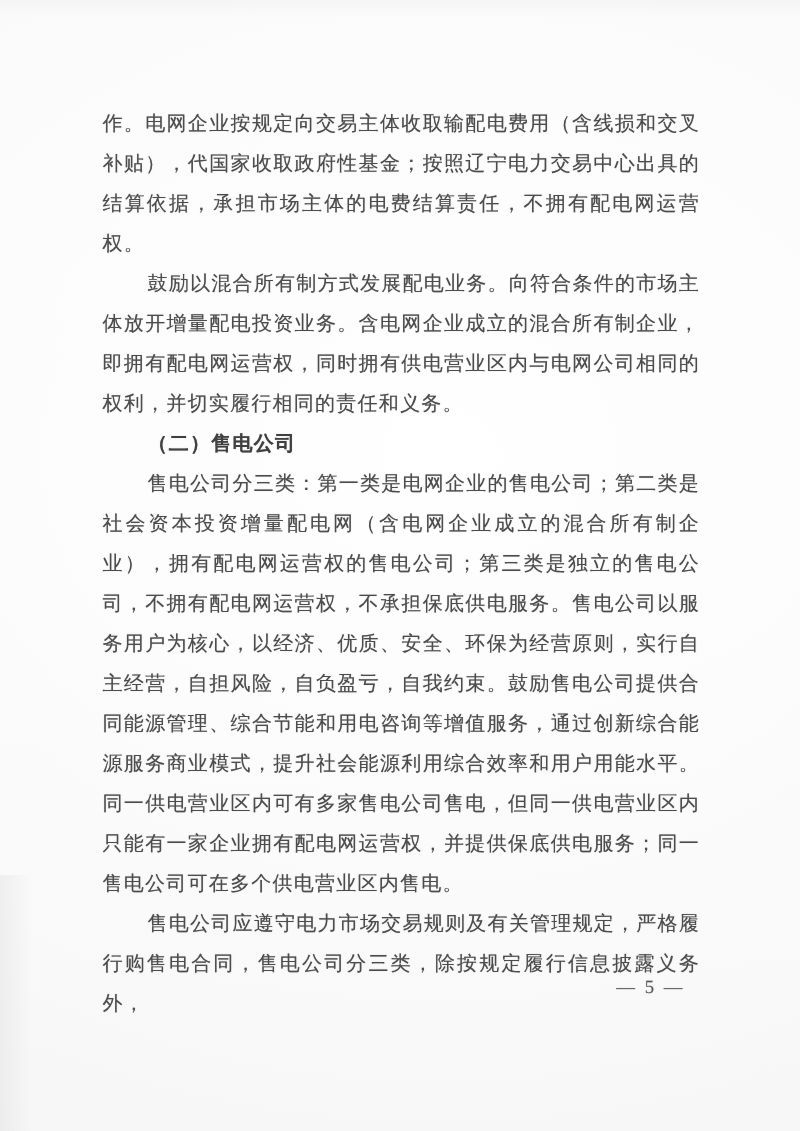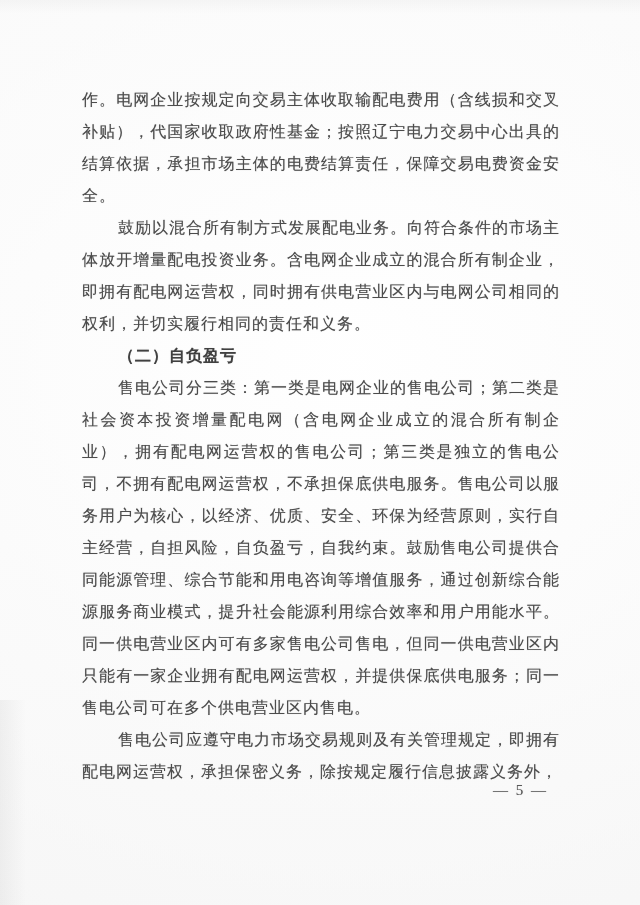--- a/index.html
+++ b/index.html
@@ -72,22 +72,22 @@
 </style>
 </head>
 <body>
 
 <div class="scan-page">
 
   <div class="smudge top-edge"></div>
   <div class="smudge left-edge"></div>
 
   <div class="content">
-    <p class="para continuation">作。电网企业按规定向交易主体收取输配电费用（含线损和交叉补贴），代国家收取政府性基金；按照辽宁电力交易中心出具的结算依据，承担市场主体的电费结算责任，保障交易电费资金安全。</p>
+    <p class="para continuation">作。电网企业按规定向交易主体收取输配电费用（含线损和交叉补贴），代国家收取政府性基金；按照辽宁电力交易中心出具的结算依据，承担市场主体的电费结算责任，不拥有配电网运营权。</p>
     <p class="para">鼓励以混合所有制方式发展配电业务。向符合条件的市场主体放开增量配电投资业务。含电网企业成立的混合所有制企业，即拥有配电网运营权，同时拥有供电营业区内与电网公司相同的权利，并切实履行相同的责任和义务。</p>
-    <p class="heading">（二）自负盈亏</p>
+    <p class="heading">（二）售电公司</p>
     <p class="para">售电公司分三类：第一类是电网企业的售电公司；第二类是社会资本投资增量配电网（含电网企业成立的混合所有制企业），拥有配电网运营权的售电公司；第三类是独立的售电公司，不拥有配电网运营权，不承担保底供电服务。售电公司以服务用户为核心，以经济、优质、安全、环保为经营原则，实行自主经营，自担风险，自负盈亏，自我约束。鼓励售电公司提供合同能源管理、综合节能和用电咨询等增值服务，通过创新综合能源服务商业模式，提升社会能源利用综合效率和用户用能水平。同一供电营业区内可有多家售电公司售电，但同一供电营业区内只能有一家企业拥有配电网运营权，并提供保底供电服务；同一售电公司可在多个供电营业区内售电。</p>
-    <p class="para">售电公司应遵守电力市场交易规则及有关管理规定，即拥有配电网运营权，承担保密义务，除按规定履行信息披露义务外，</p>
+    <p class="para">售电公司应遵守电力市场交易规则及有关管理规定，严格履行购售电合同，售电公司分三类，除按规定履行信息披露义务外，</p>
   </div>
 
   <div class="page-footer">— 5 —</div>
 
 </div>
 
 </body></html>

